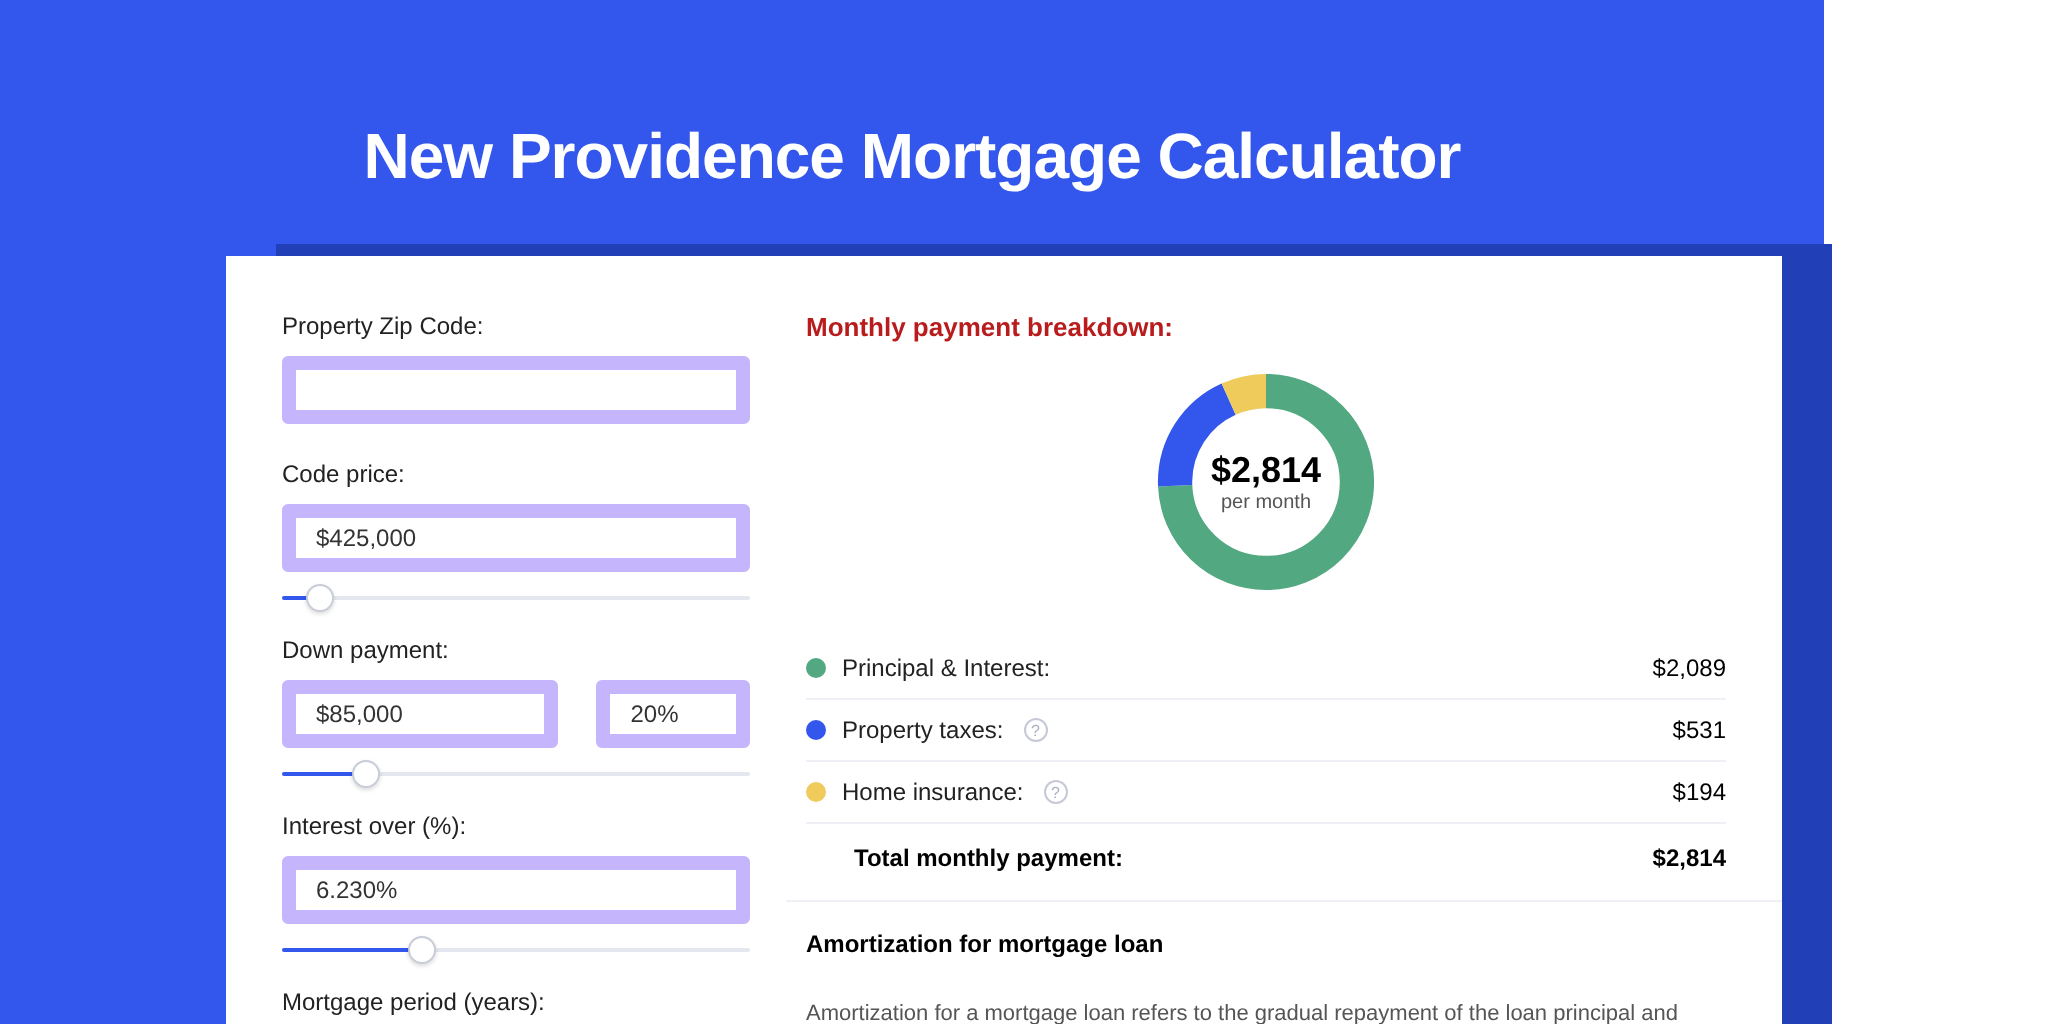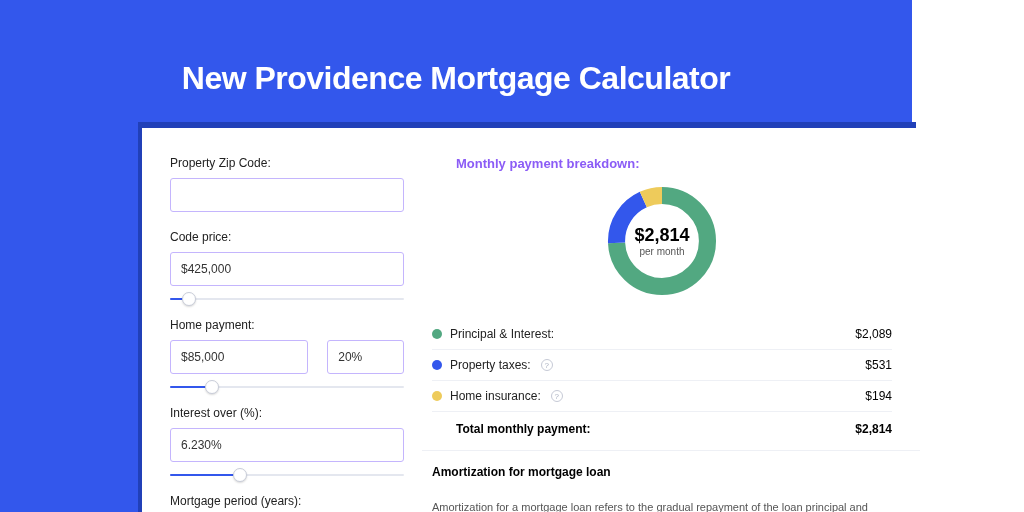--- a/index.html
+++ b/index.html
@@ -1,33 +1,33 @@
 <!DOCTYPE html>
 <html><head>
 <meta charset="utf-8">
 <style>
   * { box-sizing: border-box; margin: 0; padding: 0; }
   html, body { width: 1024px; height: 512px; overflow: hidden; font-family: -apple-system, BlinkMacSystemFont, "Segoe UI", Helvetica, Arial, sans-serif; }
   .bg { width: 912px; height: 512px; background: #3357ec; position: relative; }
   .title { color: #fff; font-size: 32px; font-weight: 700; text-align: center; padding-top: 60px; letter-spacing: -0.5px; }
   .shadow { position: absolute; left: 138px; top: 122px; width: 778px; height: 390px; background: #2140b8; }
-  .card { position: absolute; left: 142px; top: 128px; width: 778px; height: 384px; background: #fff; display: flex; }
+  .card { position: absolute; left: 113px; top: 128px; width: 778px; height: 384px; background: #fff; display: flex; }
   .left { width: 280px; padding: 28px 18px 0 28px; }
   .right { flex: 1; padding: 28px 28px 0 10px; }
   .lbl { font-size: 12px; color: #222; margin-bottom: 8px; }
-  .input { width: 100%; height: 34px; border: 1px solid #c4b5fd; border-radius: 3px; padding: 0 10px; font-size: 12px; color: #333; background: #fff; }
+  .input { width: 100%; height: 34px; border: 7px solid #c4b5fd; border-radius: 3px; padding: 0 10px; font-size: 12px; color: #333; background: #fff; }
   .field { margin-bottom: 6px; position: relative; }
   .slider-wrap { position: relative; height: 14px; margin-bottom: 12px; }
   .slider-track { position: absolute; top: 6px; left: 0; right: 0; height: 2px; background: #e4e7ef; border-radius: 2px; }
   .slider-fill  { position: absolute; top: 6px; left: 0; height: 2px; background: #3357ec; border-radius: 2px; }
   .slider-thumb { position: absolute; top: 0; width: 14px; height: 14px; background: #fff; border: 1px solid #c9cdd9; border-radius: 50%; box-shadow: 0 1px 2px rgba(0,0,0,.15); transform: translateX(-50%); }
   .row { display: flex; gap: 19px; }
   .row .col1 { flex: 1.8; } .row .col2 { flex: 1; }
 
-  .section-title { font-size: 13px; font-weight: 700; color: #8b5cf6; margin-bottom: 10px; margin-left: 24px; }
+  .section-title { font-size: 13px; font-weight: 700; color: #b91c1c; margin-bottom: 10px; }
   .donut-wrap { display: flex; justify-content: center; margin-bottom: 18px; }
   .donut { position: relative; width: 120px; height: 120px; }
   .donut svg { width: 120px; height: 120px; transform: rotate(-90deg); }
   .donut-center { position: absolute; inset: 0; display: flex; flex-direction: column; align-items: center; justify-content: center; }
   .donut-val { font-size: 18px; font-weight: 700; }
   .donut-sub { font-size: 10px; color: #555; }
   .legend-row { display: flex; justify-content: space-between; align-items: center; font-size: 12px; padding: 8px 0; border-bottom: 1px solid #eef0f5; }
   .legend-row:last-of-type { border-bottom: none; }
   .legend-left { display: flex; align-items: center; gap: 8px; color: #222; }
   .dot { width: 10px; height: 10px; border-radius: 50%; display: inline-block; }
@@ -57,21 +57,21 @@
         <div class="lbl">Code price:</div>
         <input class="input" value="$425,000" style="">
       </div>
       <div class="slider-wrap">
         <div class="slider-track"></div>
         <div class="slider-fill" style="width:8%"></div>
         <div class="slider-thumb" style="left:8%"></div>
       </div>
 
       <div class="field">
-        <div class="lbl">Home payment:</div>
+        <div class="lbl">Down payment:</div>
         <div class="row">
           <div class="col1"><input class="input" value="$85,000" style=""></div>
           <div class="col2"><input class="input" value="20%" style=""></div>
         </div>
       </div>
       <div class="slider-wrap">
         <div class="slider-track"></div>
         <div class="slider-fill" style="width:18%"></div>
         <div class="slider-thumb" style="left:18%"></div>
       </div>

